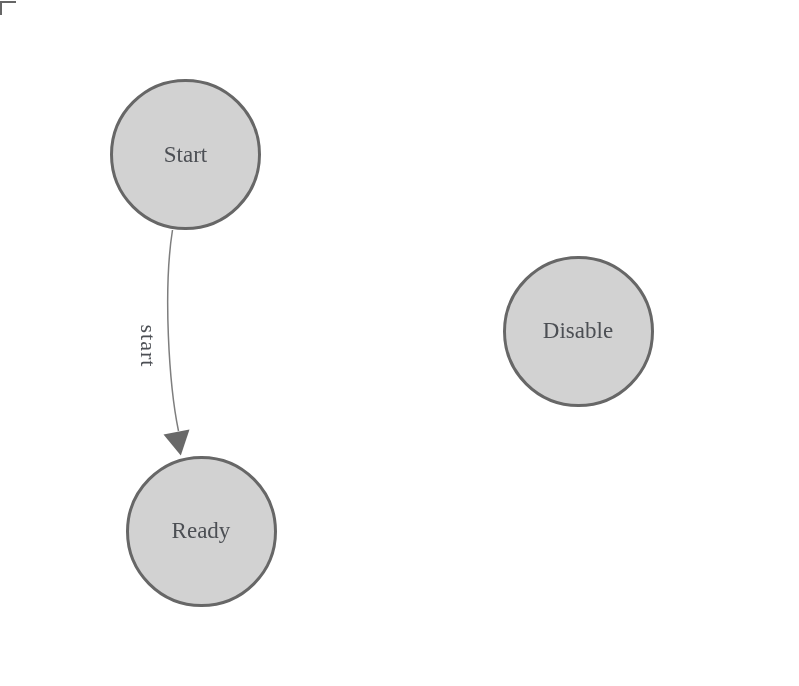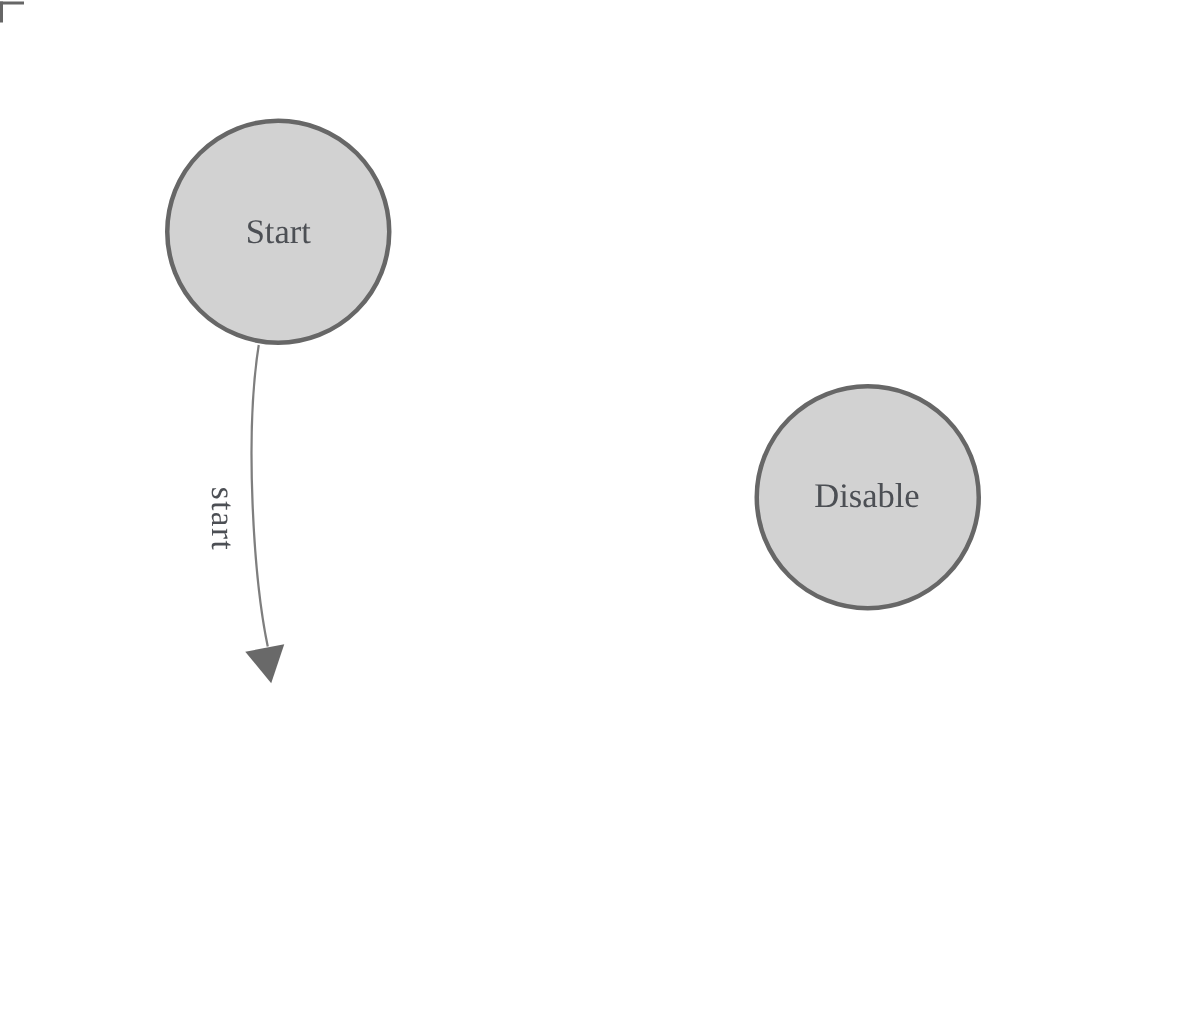--- a/index.html
+++ b/index.html
@@ -86,18 +86,21 @@
     <path class="edge-path" d="M 172.5 230 C 163 290, 169 385, 178.5 431"></path>
     <polygon class="edge-arrowhead" points="180.8,455.5 163.5,434.5 189.5,429.5"></polygon>
   </svg>
 
   <div class="edge-label">start</div>
 
   <div class="state-node node-start">
     <span class="state-label">Start</span>
   </div>
 
+  <div class="state-node node-ready">
+    <span class="state-label">Ready</span>
+  </div>
 
   <div class="state-node node-disable">
     <span class="state-label">Disable</span>
   </div>
 
 </div>
 
 </body></html>

